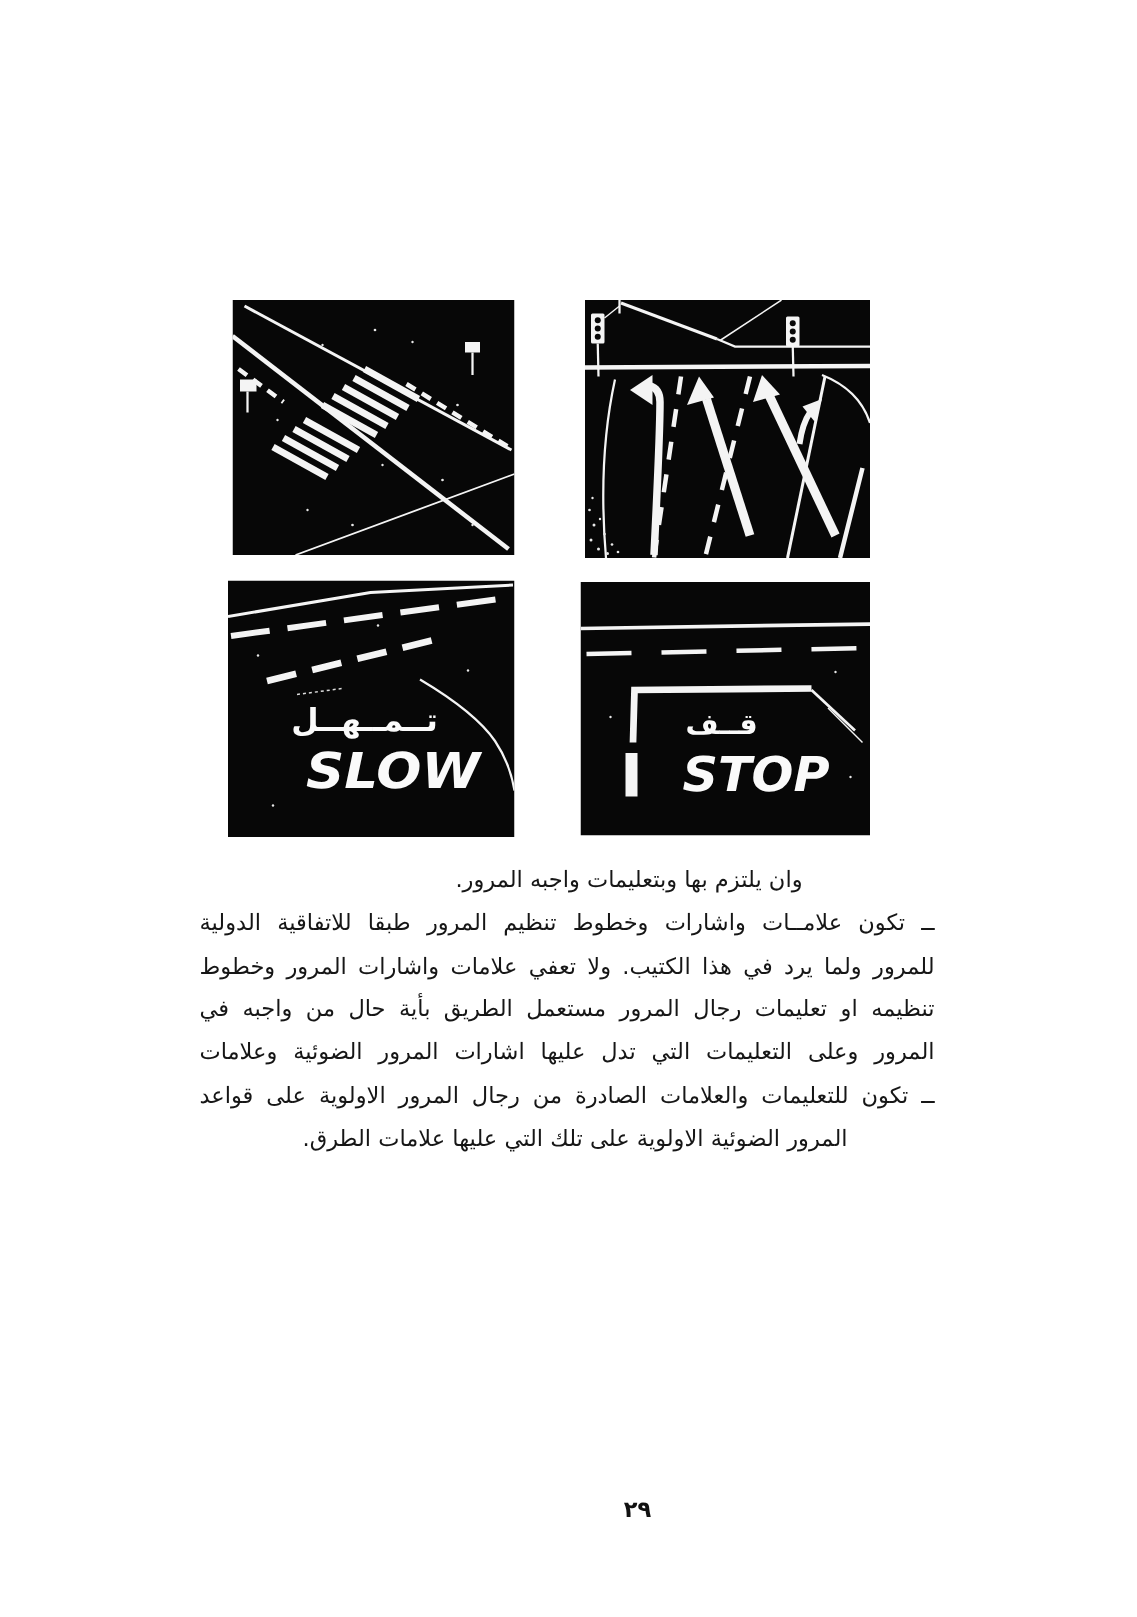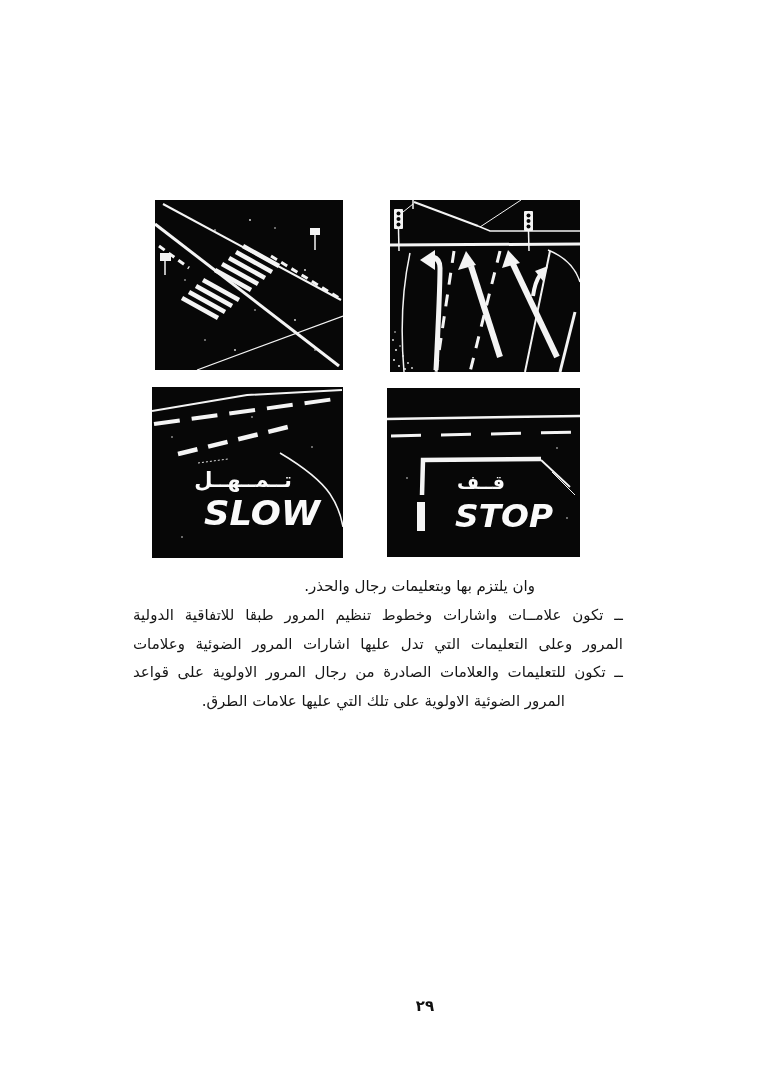--- a/index.html
+++ b/index.html
@@ -191,22 +191,24 @@
     <text x="94" y="101" text-anchor="middle" font-size="19" font-weight="700" fill="#fafafa" font-family="DejaVu Sans, sans-serif">قــف</text>
     <text x="117" y="139" text-anchor="middle" font-size="32" font-style="italic" font-weight="700" fill="#fafafa" font-family="DejaVu Sans, sans-serif" textLength="98" lengthAdjust="spacingAndGlyphs">STOP</text>
     <g fill="#e8e8e8">
       <circle cx="170" cy="60" r="0.8"></circle>
         <circle cx="20" cy="90" r="0.8"></circle>
         <circle cx="180" cy="130" r="0.8"></circle>
     </g>
   </svg>
 
   <div class="text-block" dir="rtl" lang="ar">
-    <div class="tline partial indent-intro">وان يلتزم بها وبتعليمات رجال والحذر.</div>
+    <div class="tline partial indent-intro">وان يلتزم بها وبتعليمات واجبه المرور.</div>
     <div class="tline full">ــ تكون علامــات واشارات وخطوط تنظيم المرور طبقا للاتفاقية الدولية</div>
+    <div class="tline full">للمرور ولما يرد في هذا الكتيب. ولا تعفي علامات واشارات المرور وخطوط</div>
+    <div class="tline full">تنظيمه او تعليمات رجال المرور مستعمل الطريق بأية حال من واجبه في</div>
     <div class="tline full">المرور وعلى التعليمات التي تدل عليها اشارات المرور الضوئية وعلامات</div>
     <div class="tline full">ــ تكون للتعليمات والعلامات الصادرة من رجال المرور الاولوية على قواعد</div>
     <div class="tline partial indent-end2">المرور الضوئية الاولوية على تلك التي عليها علامات الطرق.</div>
   </div>
 
   <div class="page-number">٢٩</div>
 
 </div>
 
 </body></html>

